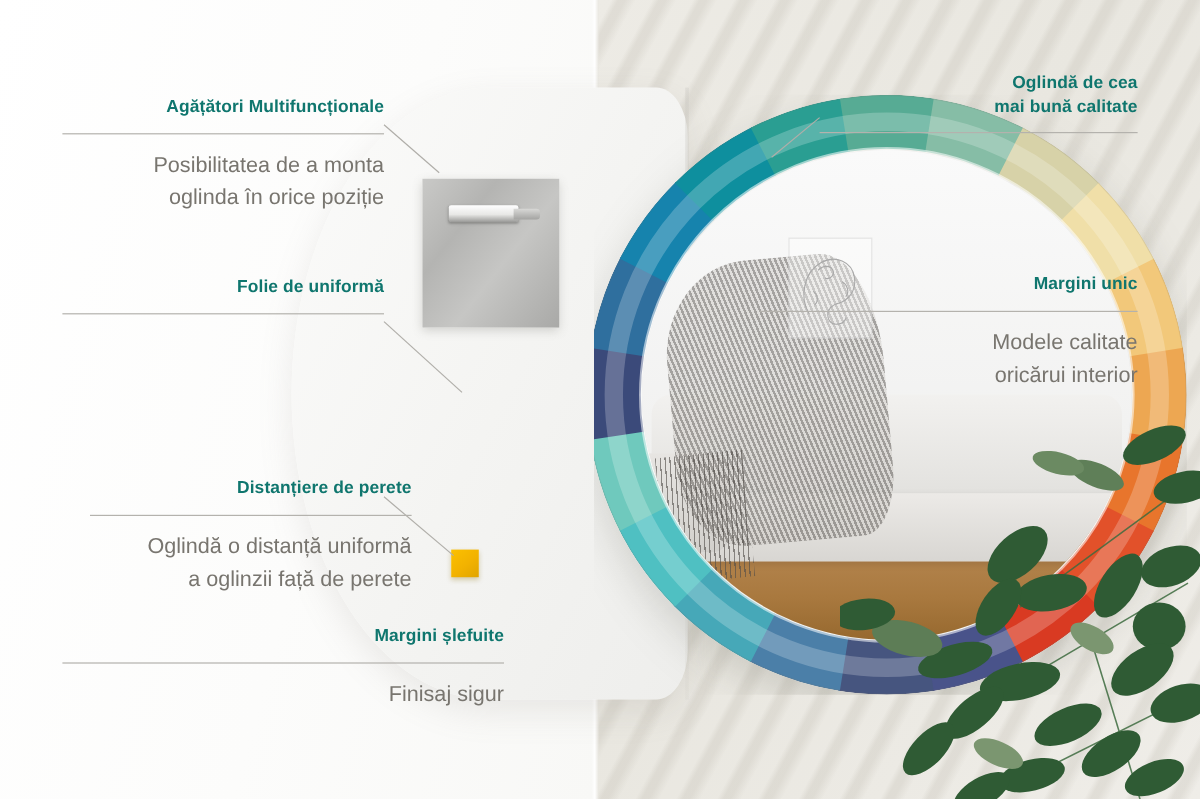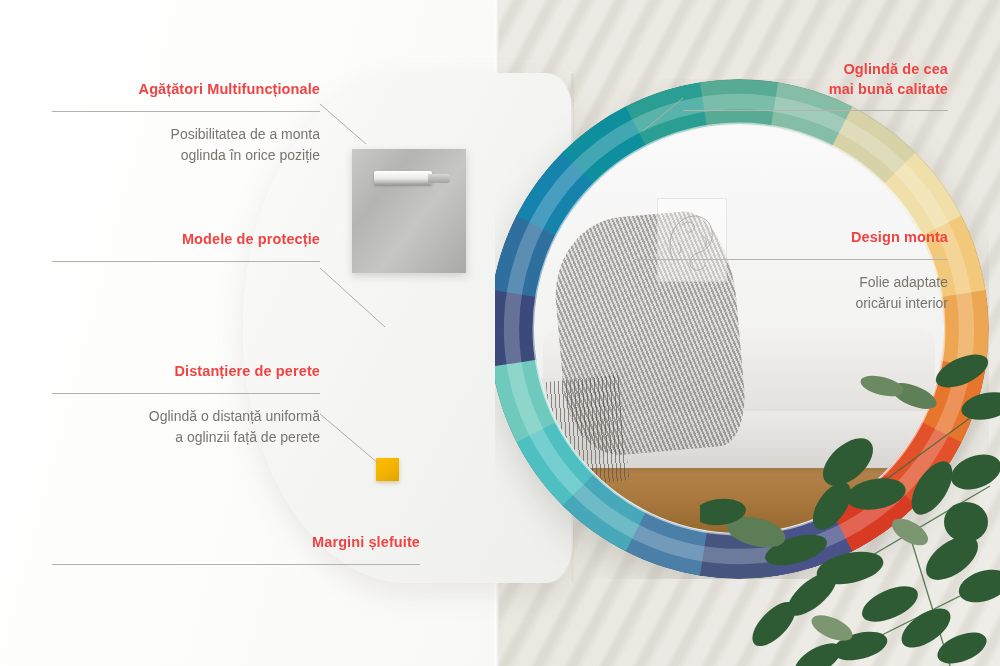--- a/index.html
+++ b/index.html
@@ -193,32 +193,32 @@
   }
 
   
   .callout { position: absolute; }
   .callout.left  { text-align: right;  left: 52px; }
   .callout.right { text-align: right; right: 52px; }
 
   .c-title {
     font-size: 14.5px;
     font-weight: bold;
-    color: #ef4444;
+    color: #0f766e;
     letter-spacing: 0.1px;
     line-height: 1.35;
     white-space: pre-line;
   }
   .c-rule {
     height: 1px;
     background: #b4b2ad;
     margin: 11px 0 12px 0;
   }
   .c-body {
-    font-size: 14px;
+    font-size: 18px;
     color: #78756f;
     line-height: 1.52;
     white-space: pre-line;
   }
 
   svg.leaders {
     position: absolute;
     left: 0; top: 0;
     width: 1000px; height: 666px;
     pointer-events: none;
@@ -309,46 +309,47 @@
   </svg>
 
   <div class="callout left" style="top:80px; width:268px;">
     <div class="c-title">Agățători Multifuncționale</div>
     <div class="c-rule"></div>
     <div class="c-body">Posibilitatea de a monta
 oglinda în orice poziție</div>
   </div>
 
   <div class="callout left" style="top:230px; width:268px;">
-    <div class="c-title">Modele de protecție</div>
-    <div class="c-rule"></div>
-  </div>
-
-  <div class="callout left" style="top:362px; width:268px;">
+    <div class="c-title">Folie de uniformă</div>
+    <div class="c-rule"></div>
+  </div>
+
+  <div class="callout left" style="top:398px; width:268px;margin-left:23px;">
     <div class="c-title">Distanțiere de perete</div>
     <div class="c-rule"></div>
     <div class="c-body">Oglindă o distanță uniformă
 a oglinzii față de perete</div>
   </div>
 
-  <div class="callout left" style="top:521px; width:368px;margin-top:12px;">
+  <div class="callout left" style="top:521px; width:368px;">
     <div class="c-title">Margini șlefuite</div>
     <div class="c-rule"></div>
+    <div class="c-body">Finisaj sigur</div>
   </div>
 
   <div class="callout right" style="top:60px; width:265px;">
     <div class="c-title">Oglindă de cea
 mai bună calitate</div>
     <div class="c-rule"></div>
   </div>
 
   <div class="callout right" style="top:228px; width:315px;">
-    <div class="c-title">Design monta</div>
-    <div class="c-rule"></div>
-    <div class="c-body">Folie adaptate
+    <div class="c-title">Margini unic</div>
+    <div class="c-rule"></div>
+    <div class="c-body">Modele calitate
 oricărui interior</div>
   </div>
 
   <div class="foliage">
     <svg viewBox="0 0 300 330" width="300" height="330">
       <g stroke="#3d6b3f" stroke-width="1.3" fill="none" opacity="0.85">
         <path d="M300 60 L150 170"></path>
         <path d="M290 150 L120 250"></path>
         <path d="M250 330 L210 200"></path>
         <path d="M300 240 L160 310"></path>

